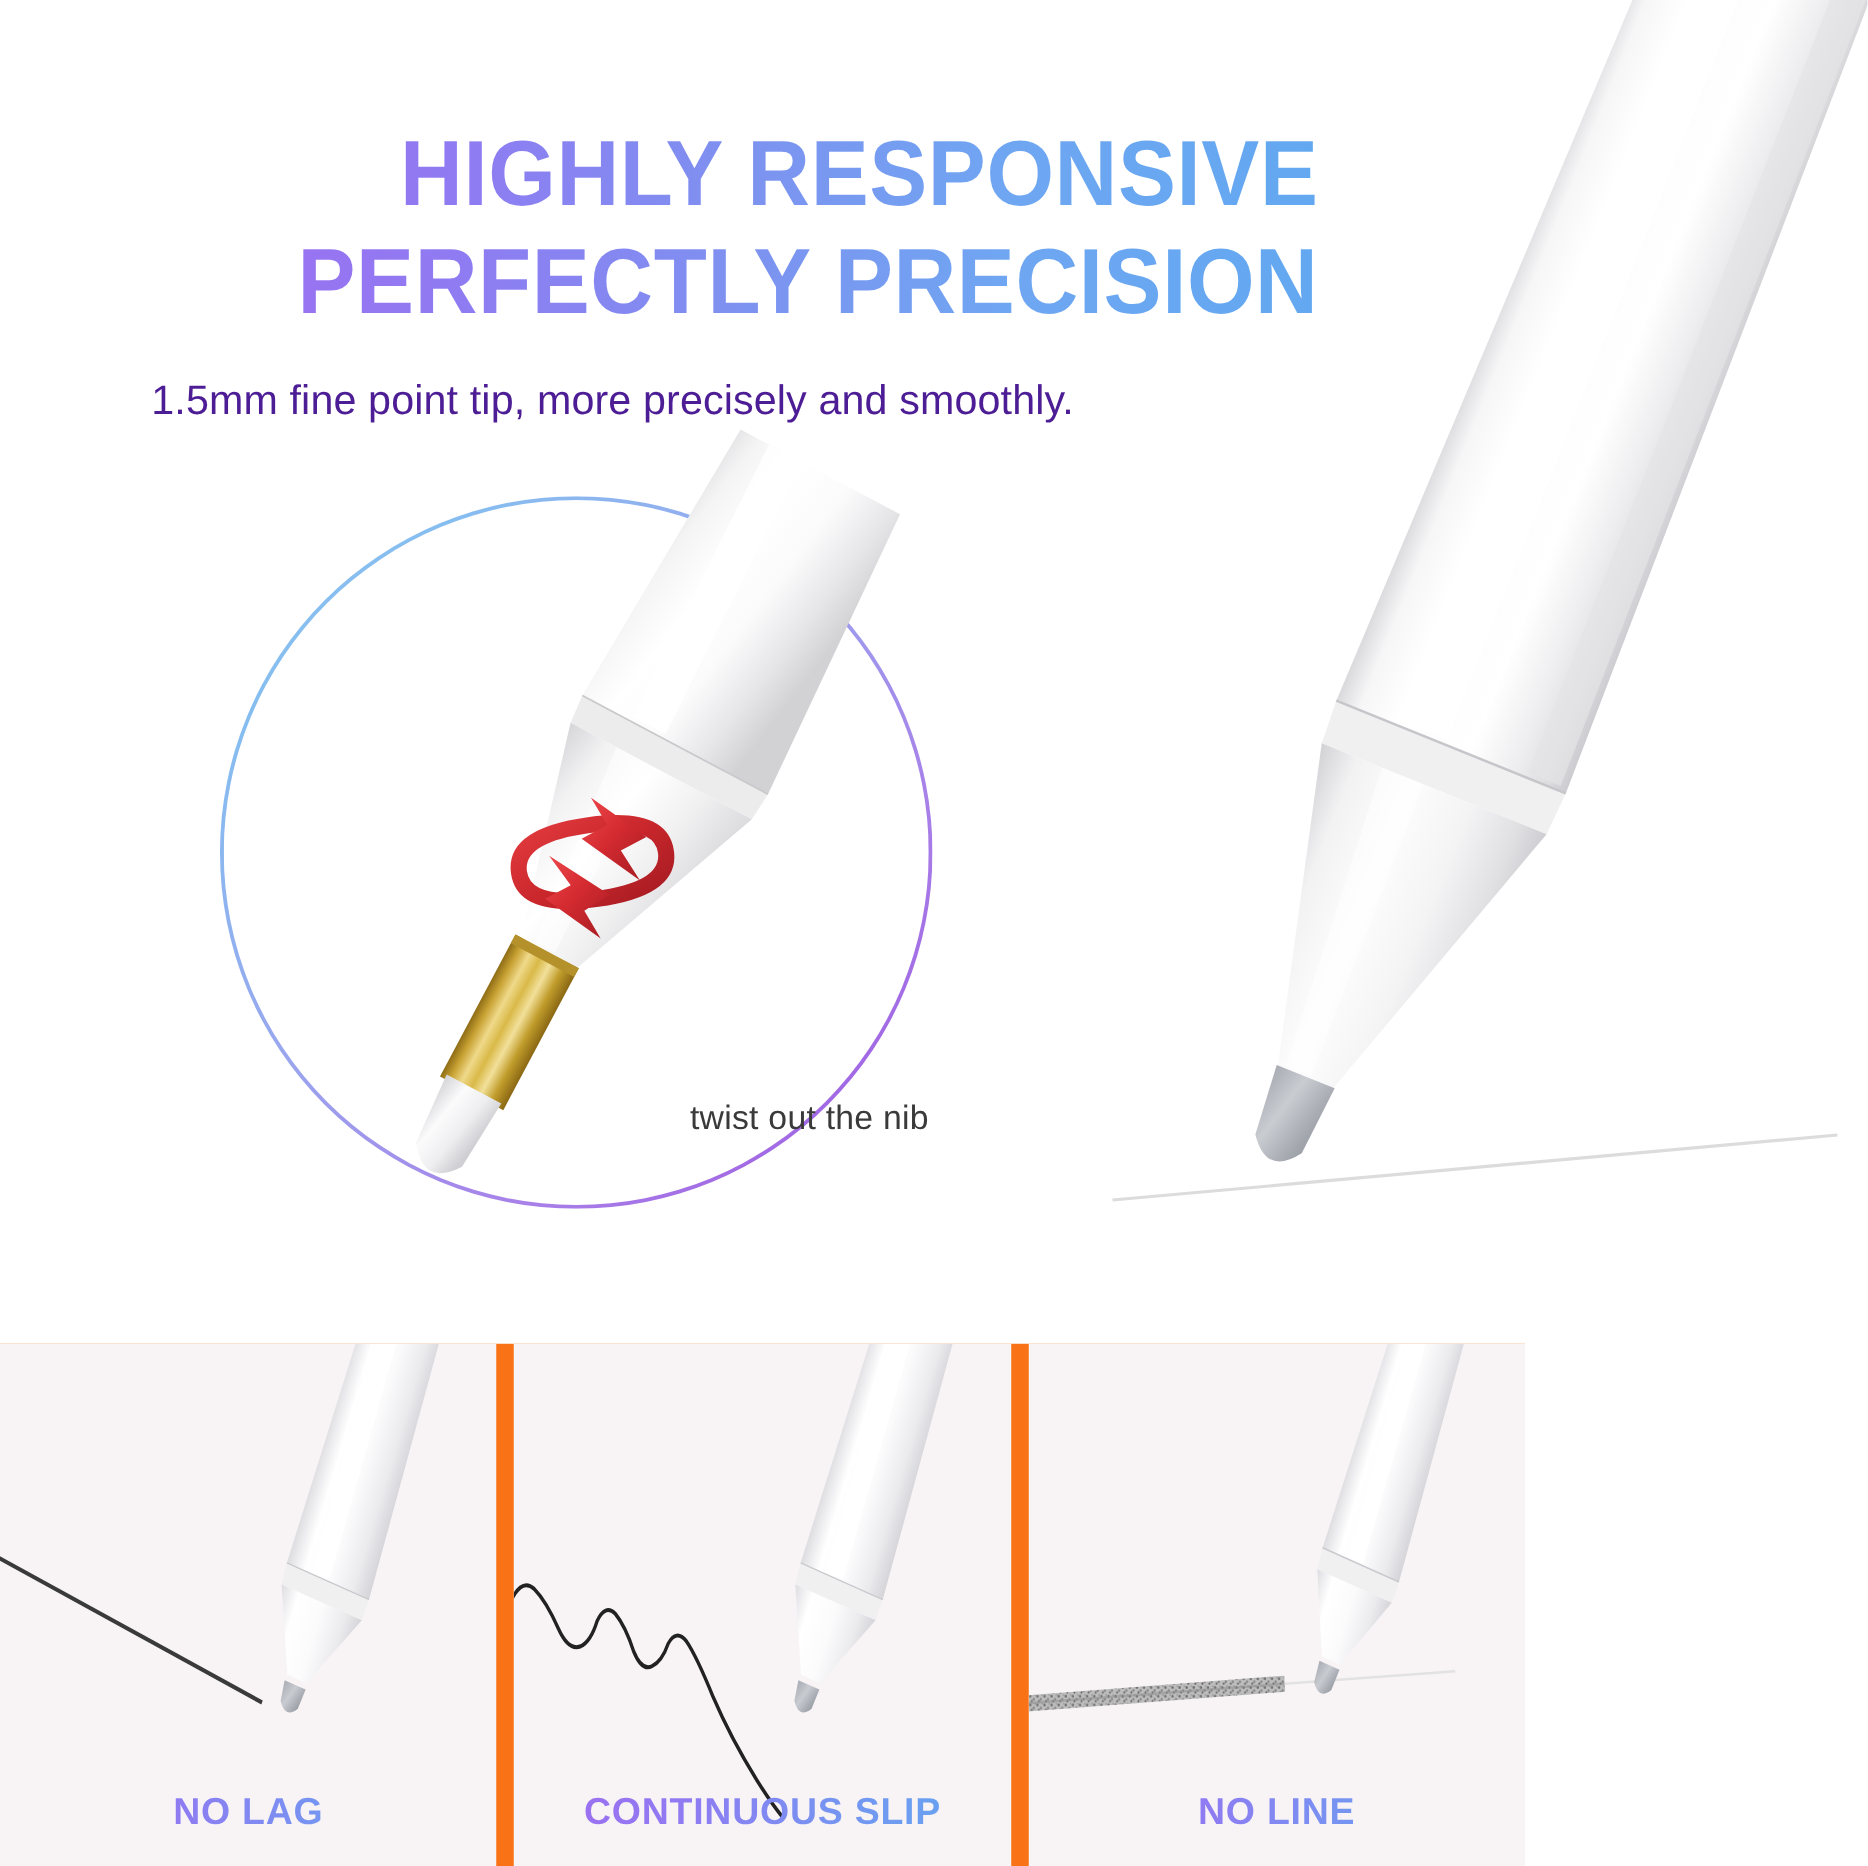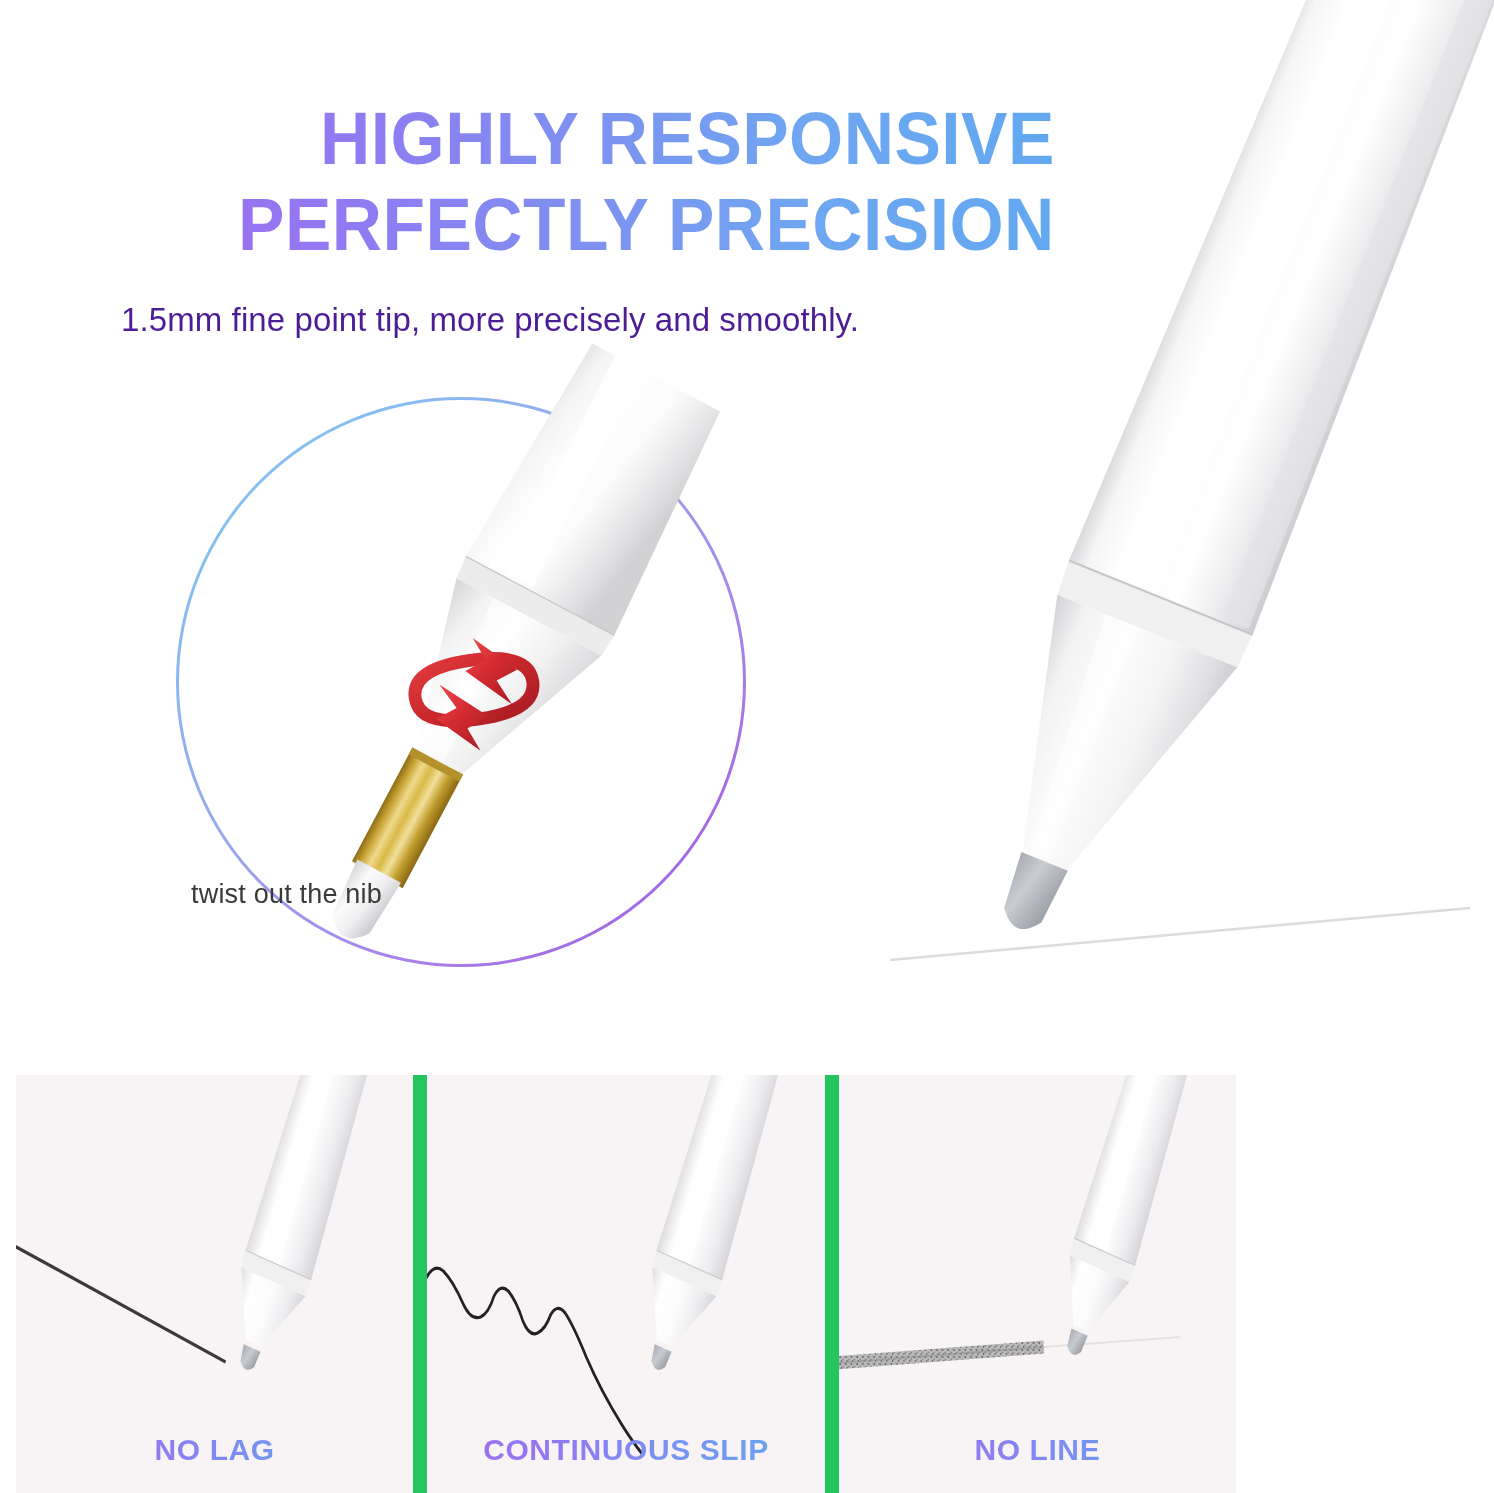--- a/index.html
+++ b/index.html
@@ -75,50 +75,50 @@
     position: absolute;
     left: 0;
     top: 0;
     width: 100%;
     height: 100%;
     overflow: visible;
   }
 
   .inset-caption {
     position: absolute;
-    left: 12px;
+    left: 0;
     right: 0;
     bottom: 54px;
-    text-align: left;
+    text-align: right;
     font-size: 27px;
     color: #3a3a3a;
     letter-spacing: 0.2px;
   }
 
   
   .hero-stylus {
     position: absolute;
     left: 770px;
     top: -40px;
     width: 730px;
     height: 1030px;
   }
 
   .hero-svg { width: 100%; height: 100%; overflow: visible; }
 
   
   .panels {
     position: absolute;
-    left: 16px;
+    left: 0;
     top: 1075px;
     width: 1220px;
     height: 418px;
     display: flex;
     gap: 14px;
-    background: #22c55e;
+    background: #f97316;
   }
 
   .panel {
     position: relative;
     flex: 1 1 0;
     height: 100%;
     background: #f8f4f5;
     overflow: hidden;
   }
 

